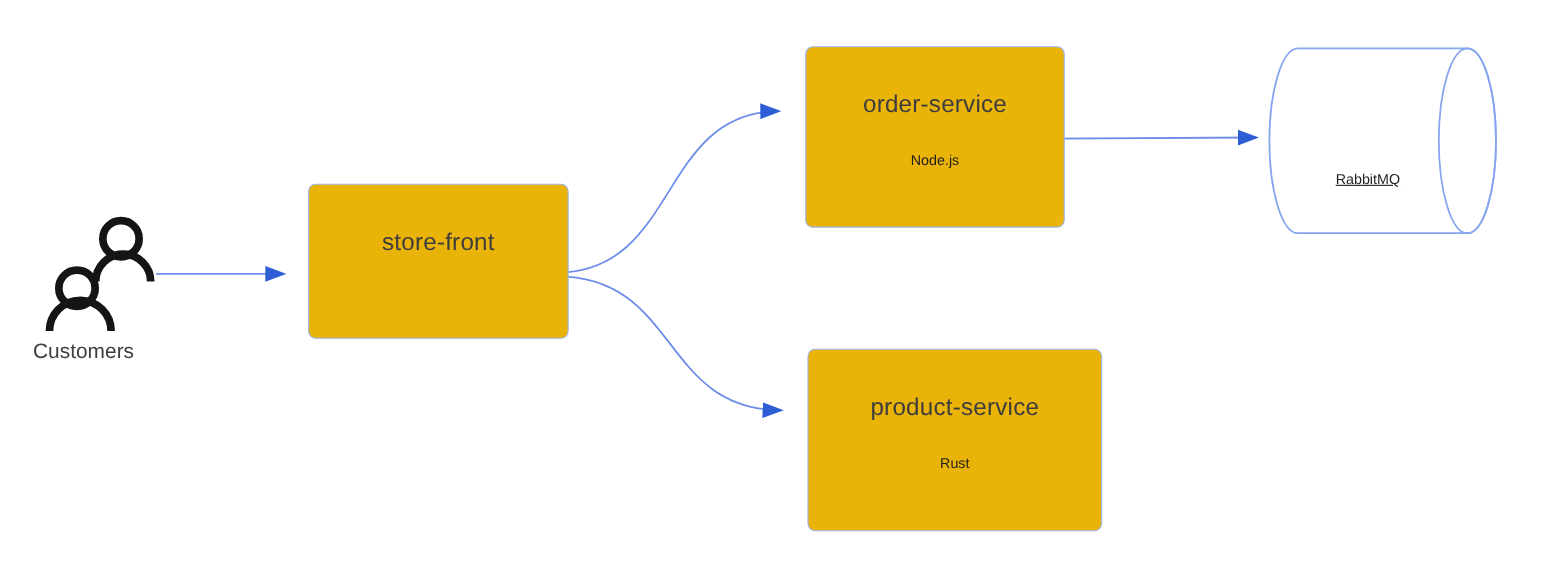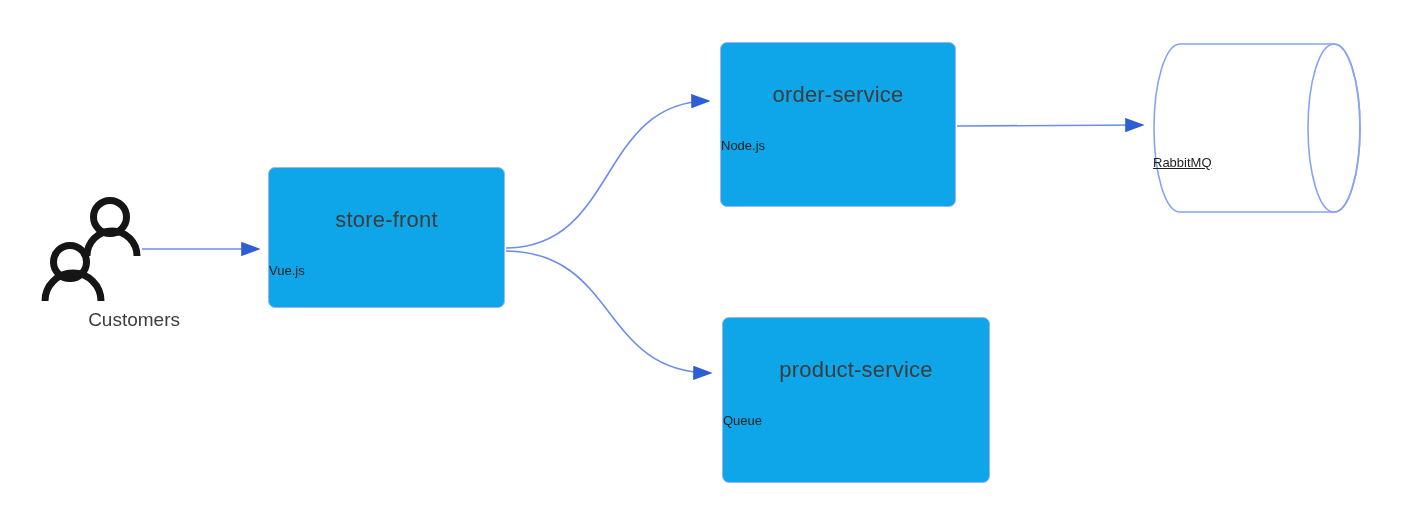--- a/index.html
+++ b/index.html
@@ -16,59 +16,61 @@
 
   .edges-layer {
     position: absolute;
     left: 0; top: 0;
     width: 1424px; height: 525px;
     pointer-events: none;
   }
 
   .node-box {
     position: absolute;
-    background: #0ea5e9;
+    background: #eab308;
     border: 1.5px solid #9db5f0;
     border-radius: 7px;
+    margin-left: 12px;
   }
   .node-title {
     position: absolute;
     left: 0; right: 0;
     top: 39px;
     text-align: center;
     font-size: 22px;
     line-height: 26px;
     color: #3d3d3d;
     letter-spacing: 0.2px;
     white-space: nowrap;
   }
   .node-subtitle {
     position: absolute;
     left: 0; right: 0;
     top: 95px;
+    text-align: center;
     font-size: 13px;
     line-height: 16px;
     color: #1f1f1f;
     white-space: nowrap;
   }
 
   .store-front-box   { left: 268px; top: 167px; width: 237px; height: 141px; }
   .order-service-box { left: 720px; top:  42px; width: 236px; height: 165px; }
   .product-service-box { left: 722px; top: 317px; width: 268px; height: 166px; }
 
   .customers-icon-wrap {
     position: absolute;
     left: 38px; top: 190px;
     width: 106px; height: 122px;
   }
   .customers-label {
     position: absolute;
     left: 30px; top: 308px;
     width: 150px;
-    text-align: right;
+    text-align: left;
     font-size: 19px;
     line-height: 24px;
     color: #3d3d3d;
   }
 
   .cylinder-wrap {
     position: absolute;
     left: 1126px; top: 30px;
     width: 250px; height: 200px;
   }
@@ -108,31 +110,30 @@
       <path d="M 49 66 A 25 25 0 0 1 99 66" fill="none" stroke="#151515" stroke-width="7"></path>
 
       <circle cx="32" cy="72" r="16.5" fill="#ffffff" stroke="#151515" stroke-width="7"></circle>
       <path d="M 7 111 A 28 28 0 0 1 63 111" fill="none" stroke="#151515" stroke-width="7"></path>
     </svg>
   </div>
   <div class="customers-label">Customers</div>
 
   <div class="node-box store-front-box">
     <div class="node-title">store-front</div>
-    <div class="node-subtitle">Vue.js</div>
   </div>
 
   <div class="node-box order-service-box">
     <div class="node-title">order-service</div>
     <div class="node-subtitle">Node.js</div>
   </div>
 
   <div class="node-box product-service-box">
     <div class="node-title">product-service</div>
-    <div class="node-subtitle">Queue</div>
+    <div class="node-subtitle">Rust</div>
   </div>
 
   <div class="cylinder-wrap">
     <svg width="250" height="200" viewBox="0 0 250 200" xmlns="http://www.w3.org/2000/svg">
 
       <path d="M 54 14 A 26 84 0 0 0 54 182 L 208 182 A 26 84 0 0 0 208 14 Z" fill="#ffffff" stroke="#85a5ef" stroke-width="1.6"></path>
 
       <ellipse cx="208" cy="98" rx="26" ry="84" fill="none" stroke="#85a5ef" stroke-width="1.6"></ellipse>
     </svg>
   </div>

